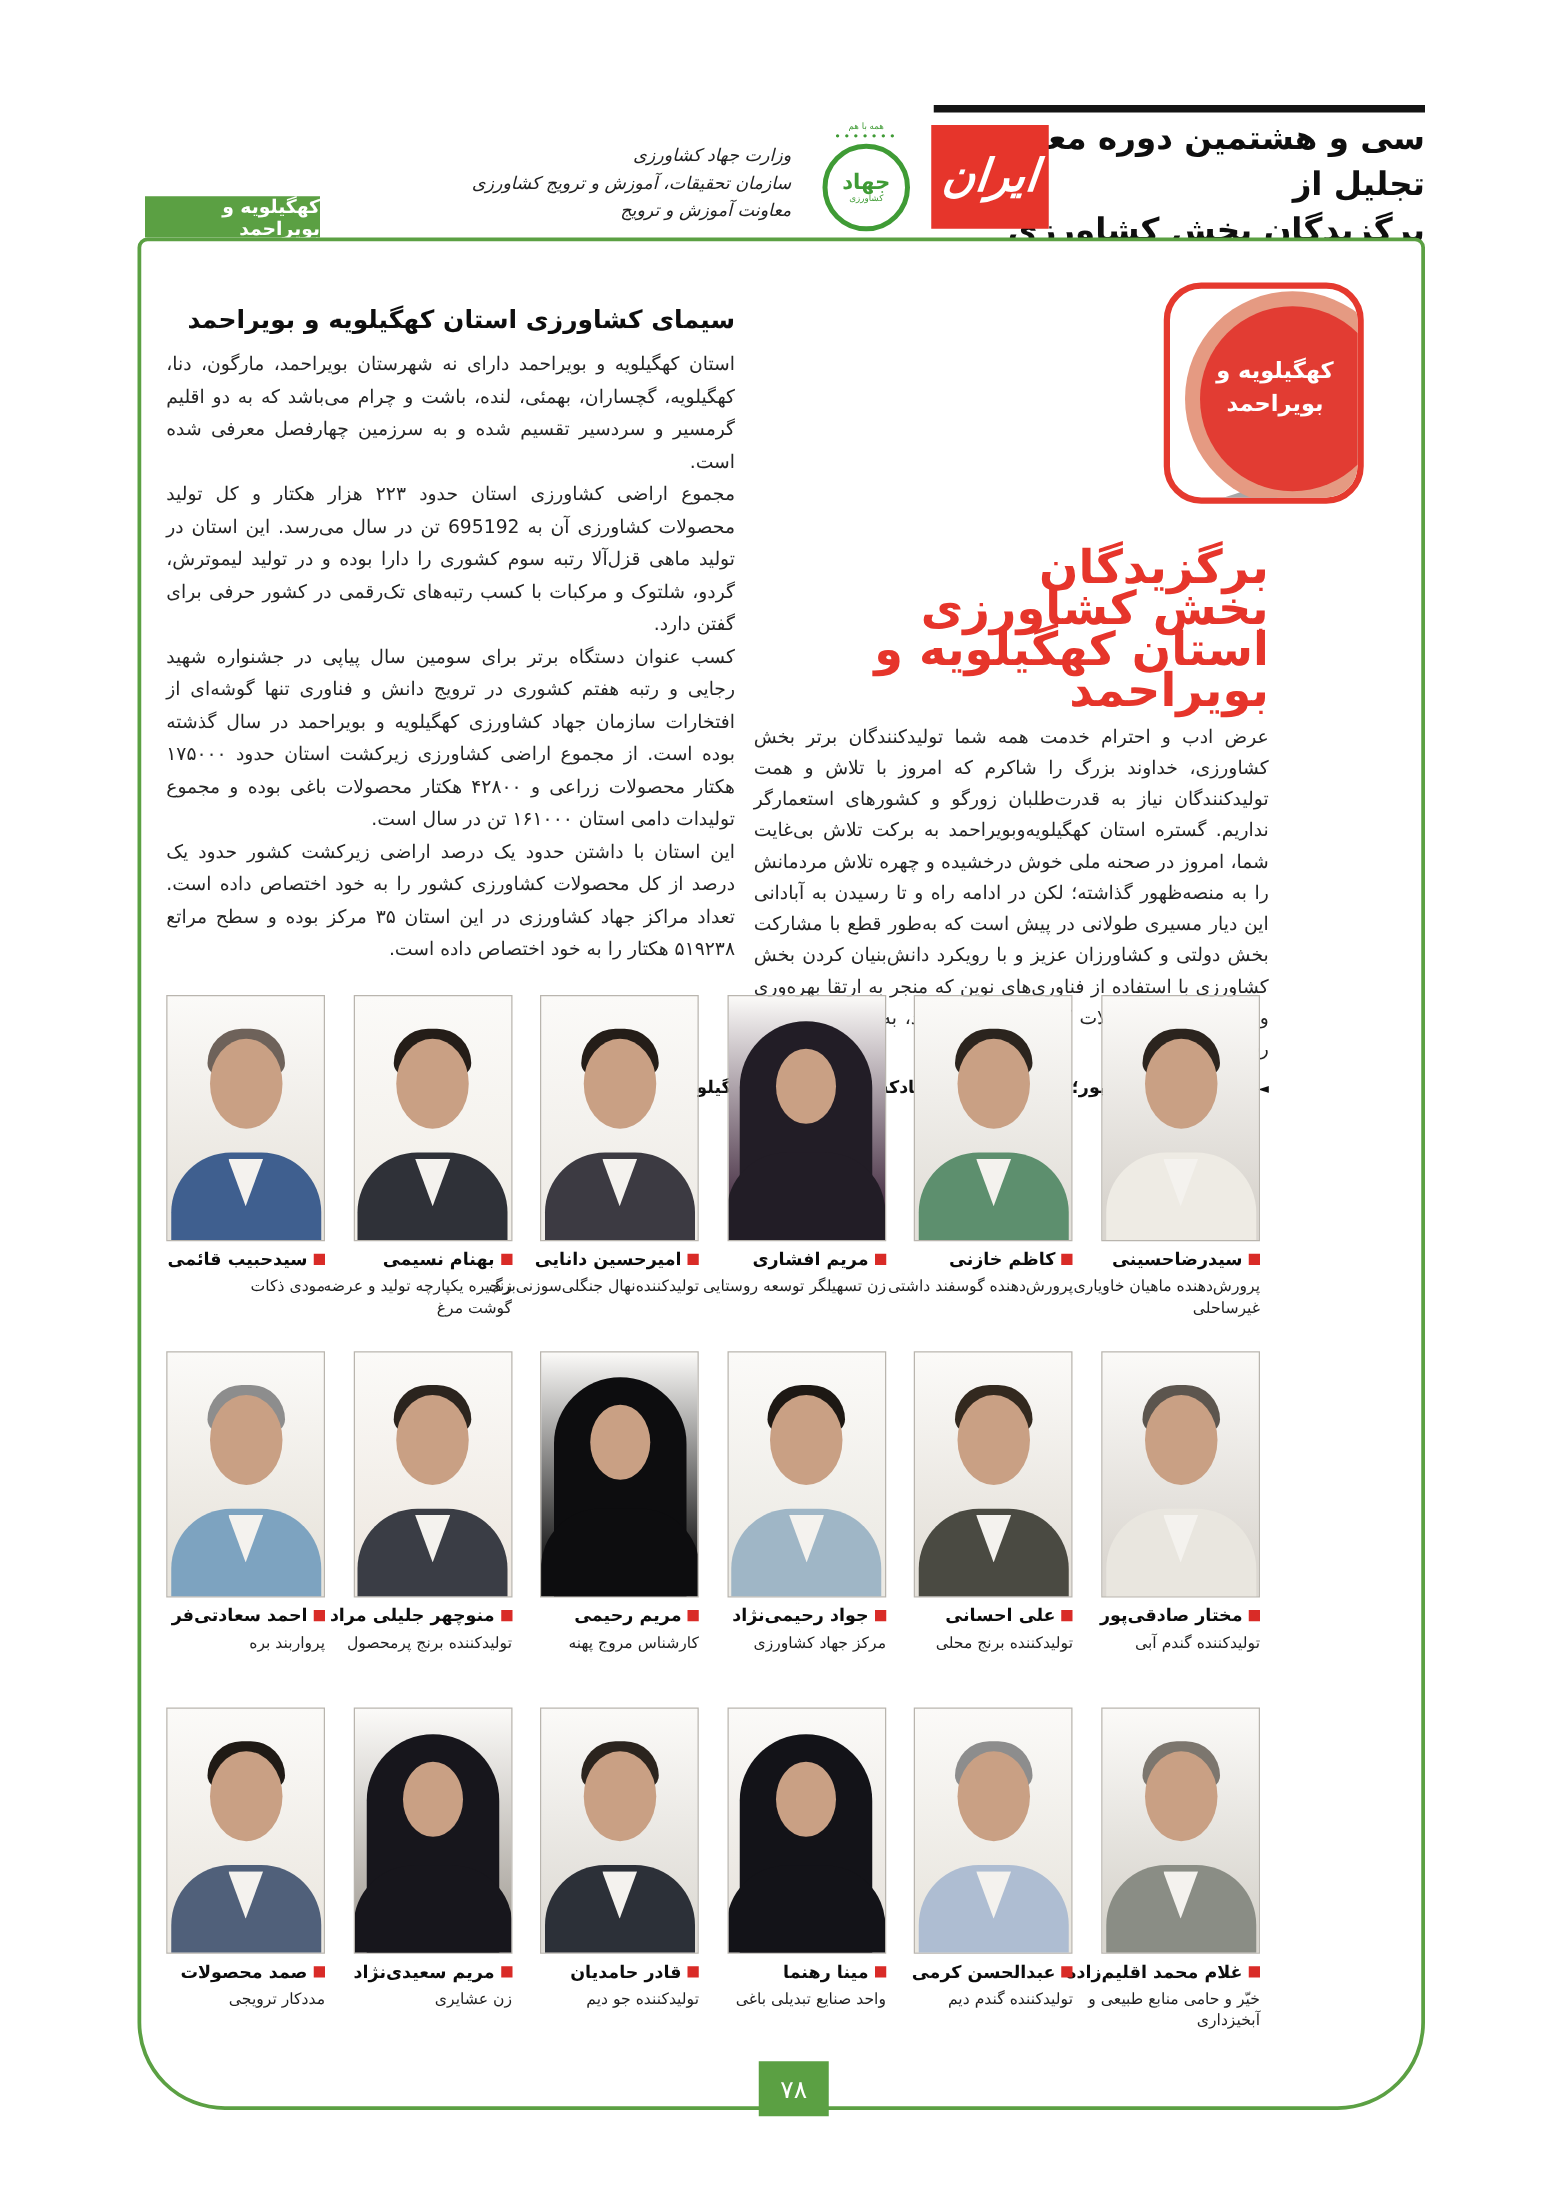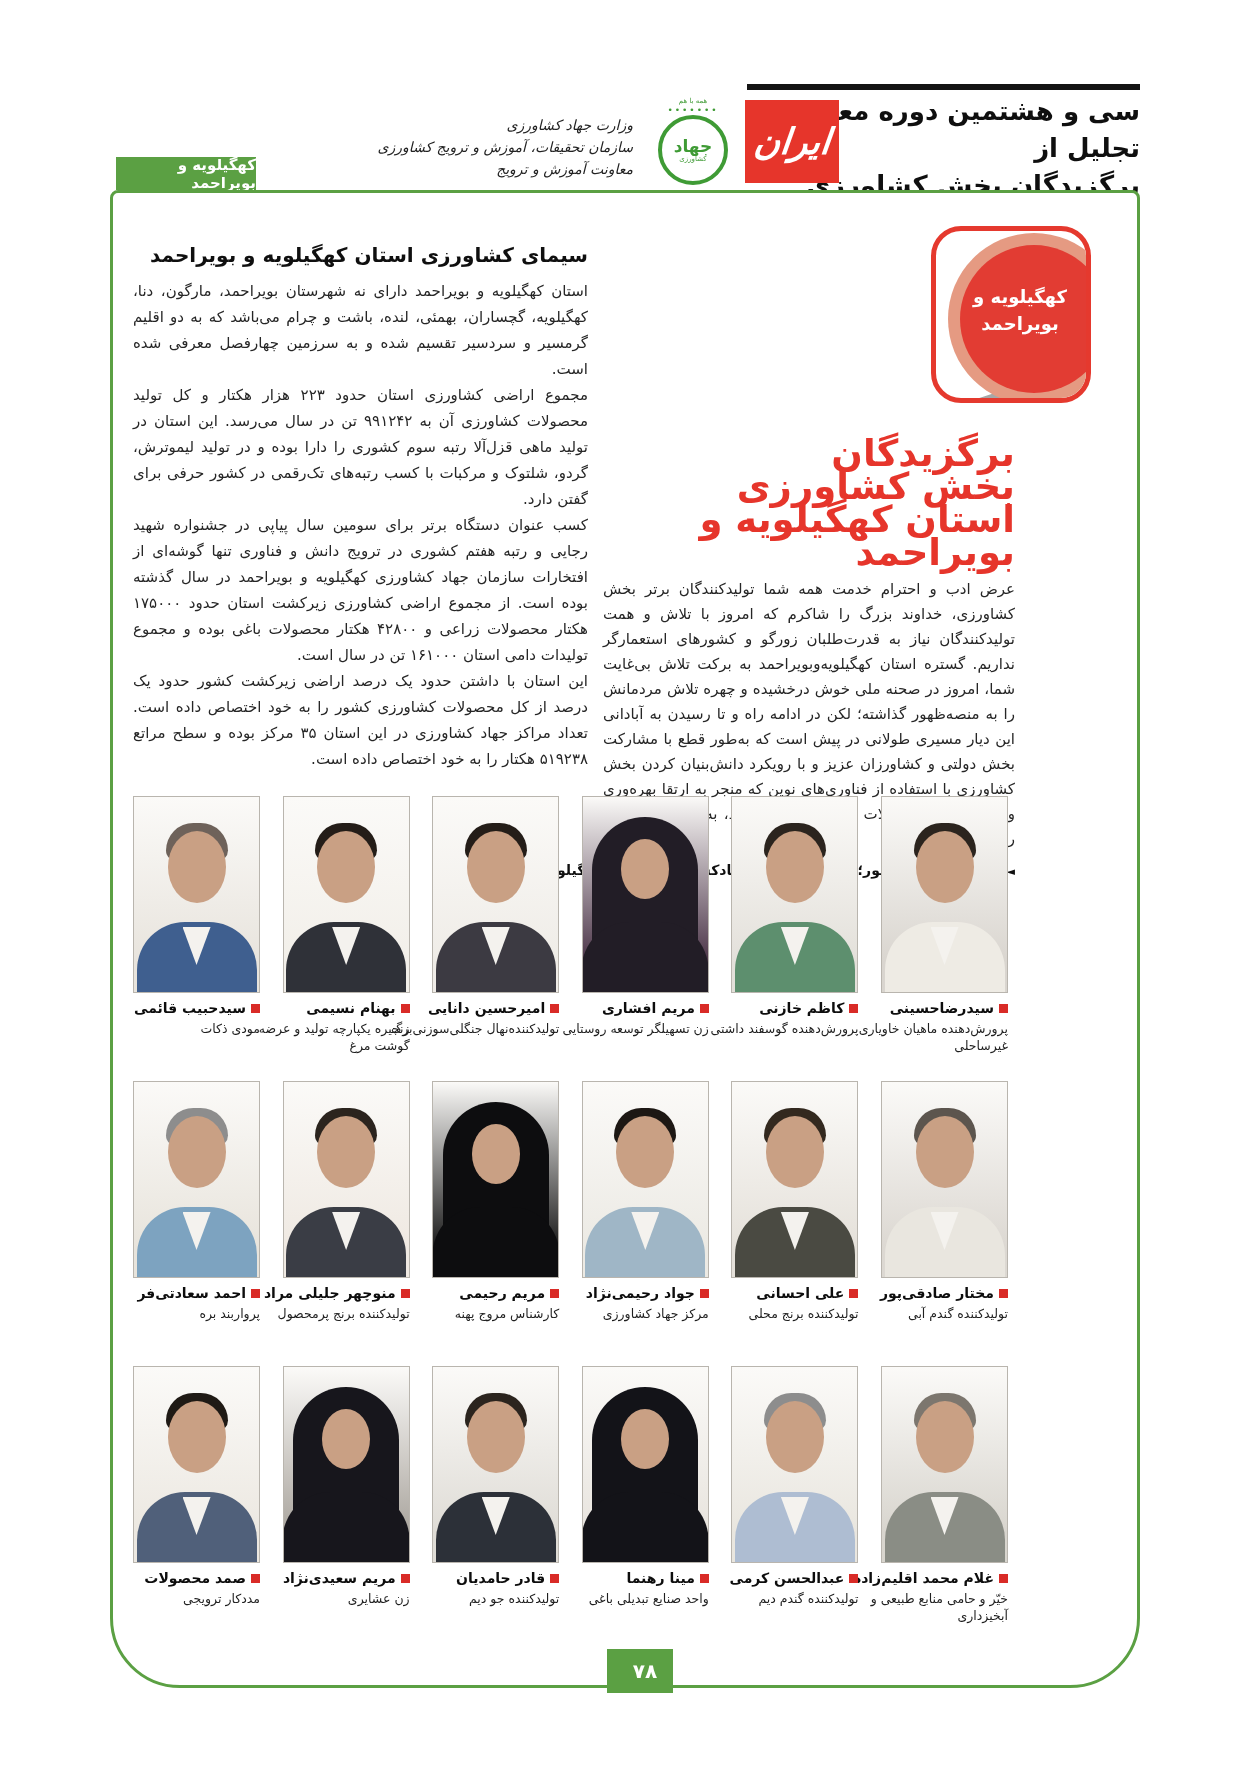--- a/index.html
+++ b/index.html
@@ -64,21 +64,21 @@
   .av.female .sc{position:absolute;left:50%;top:20px;transform:translateX(-50%);width:106px;height:180px;
           border-radius:53px 53px 0 0;background:var(--suit,#1b1b20);}
   .av.female .hd{top:42px;width:48px;height:60px;}
   .av.female .bd{width:127px;}
   .av.female .bd::before{display:none;}
   .pname{margin-top:7px;font-weight:bold;font-size:14px;color:#0d0d0d;white-space:nowrap;text-align:right;}
   .bullet{display:inline-block;width:9px;height:9px;background:#d92b27;margin-left:5px;}
   .prole{font-size:12.5px;color:#1f1f1f;line-height:17px;margin-top:4px;width:178px;text-align:right;}
 
   .page-number{position:absolute;left:494px;top:1456px;width:56px;height:44px;background:#5ba043;
-               color:#fff;font-weight:bold;font-size:20px;display:flex;align-items:center;justify-content:center;padding-left:10px;}
+               color:#fff;font-weight:normal;font-size:20px;display:flex;align-items:center;justify-content:center;}
 </style>
 </head>
 <body>
 
 <div class="page">
 
   <div class="top-black-bar"></div>
   <div class="hdr-title">
     <div>سی و هشتمین دوره معرفی و تجلیل از</div>
     <div>برگزیدگان بخش کشاورزی</div>
@@ -111,21 +111,21 @@
       </svg>
       <div class="badge-text">
         <div>کهگیلویه و</div>
         <div>بویراحمد</div>
       </div>
     </div>
 
     <div class="col-left">
       <h2>سیمای کشاورزی استان کهگیلویه و بویراحمد</h2>
       <p>استان کهگیلویه و بویراحمد دارای نه شهرستان بویراحمد، مارگون، دنا، کهگیلویه، گچساران، بهمئی، لنده، باشت و چرام می‌باشد که به دو اقلیم گرمسیر و سردسیر تقسیم شده و به سرزمین چهارفصل معرفی شده است.</p>
-      <p>مجموع اراضی کشاورزی استان حدود ۲۲۳ هزار هکتار و کل تولید محصولات کشاورزی آن به ۹۹۱۲۴۲ تن در سال می‌رسد. این استان در تولید ماهی قزل‌آلا رتبه سوم کشوری را دارا بوده و در تولید لیموترش، گردو، شلتوک و مرکبات با کسب رتبه‌های تک‌رقمی در کشور حرفی برای گفتن دارد.</p>
+      <p>مجموع اراضی کشاورزی استان حدود ۲۲۳ هزار هکتار و کل تولید محصولات کشاورزی آن به 695192 تن در سال می‌رسد. این استان در تولید ماهی قزل‌آلا رتبه سوم کشوری را دارا بوده و در تولید لیموترش، گردو، شلتوک و مرکبات با کسب رتبه‌های تک‌رقمی در کشور حرفی برای گفتن دارد.</p>
       <p>کسب عنوان دستگاه برتر برای سومین سال پیاپی در جشنواره شهید رجایی و رتبه هفتم کشوری در ترویج دانش و فناوری تنها گوشه‌ای از افتخارات سازمان جهاد کشاورزی کهگیلویه و بویراحمد در سال گذشته بوده است. از مجموع اراضی کشاورزی زیرکشت استان حدود ۱۷۵۰۰۰ هکتار محصولات زراعی و ۴۲۸۰۰ هکتار محصولات باغی بوده و مجموع تولیدات دامی استان ۱۶۱۰۰۰ تن در سال است.</p>
       <p>این استان با داشتن حدود یک درصد اراضی زیرکشت کشور حدود یک درصد از کل محصولات کشاورزی کشور را به خود اختصاص داده است. تعداد مراکز جهاد کشاورزی در این استان ۳۵ مرکز بوده و سطح مراتع ۵۱۹۲۳۸ هکتار را به خود اختصاص داده است.</p>
     </div>
 
     <div class="col-right">
       <div class="red-title">
         <div>برگزیدگان</div>
         <div>بخش کشاورزی</div>
         <div>استان کهگیلویه و بویراحمد</div>
       </div>

